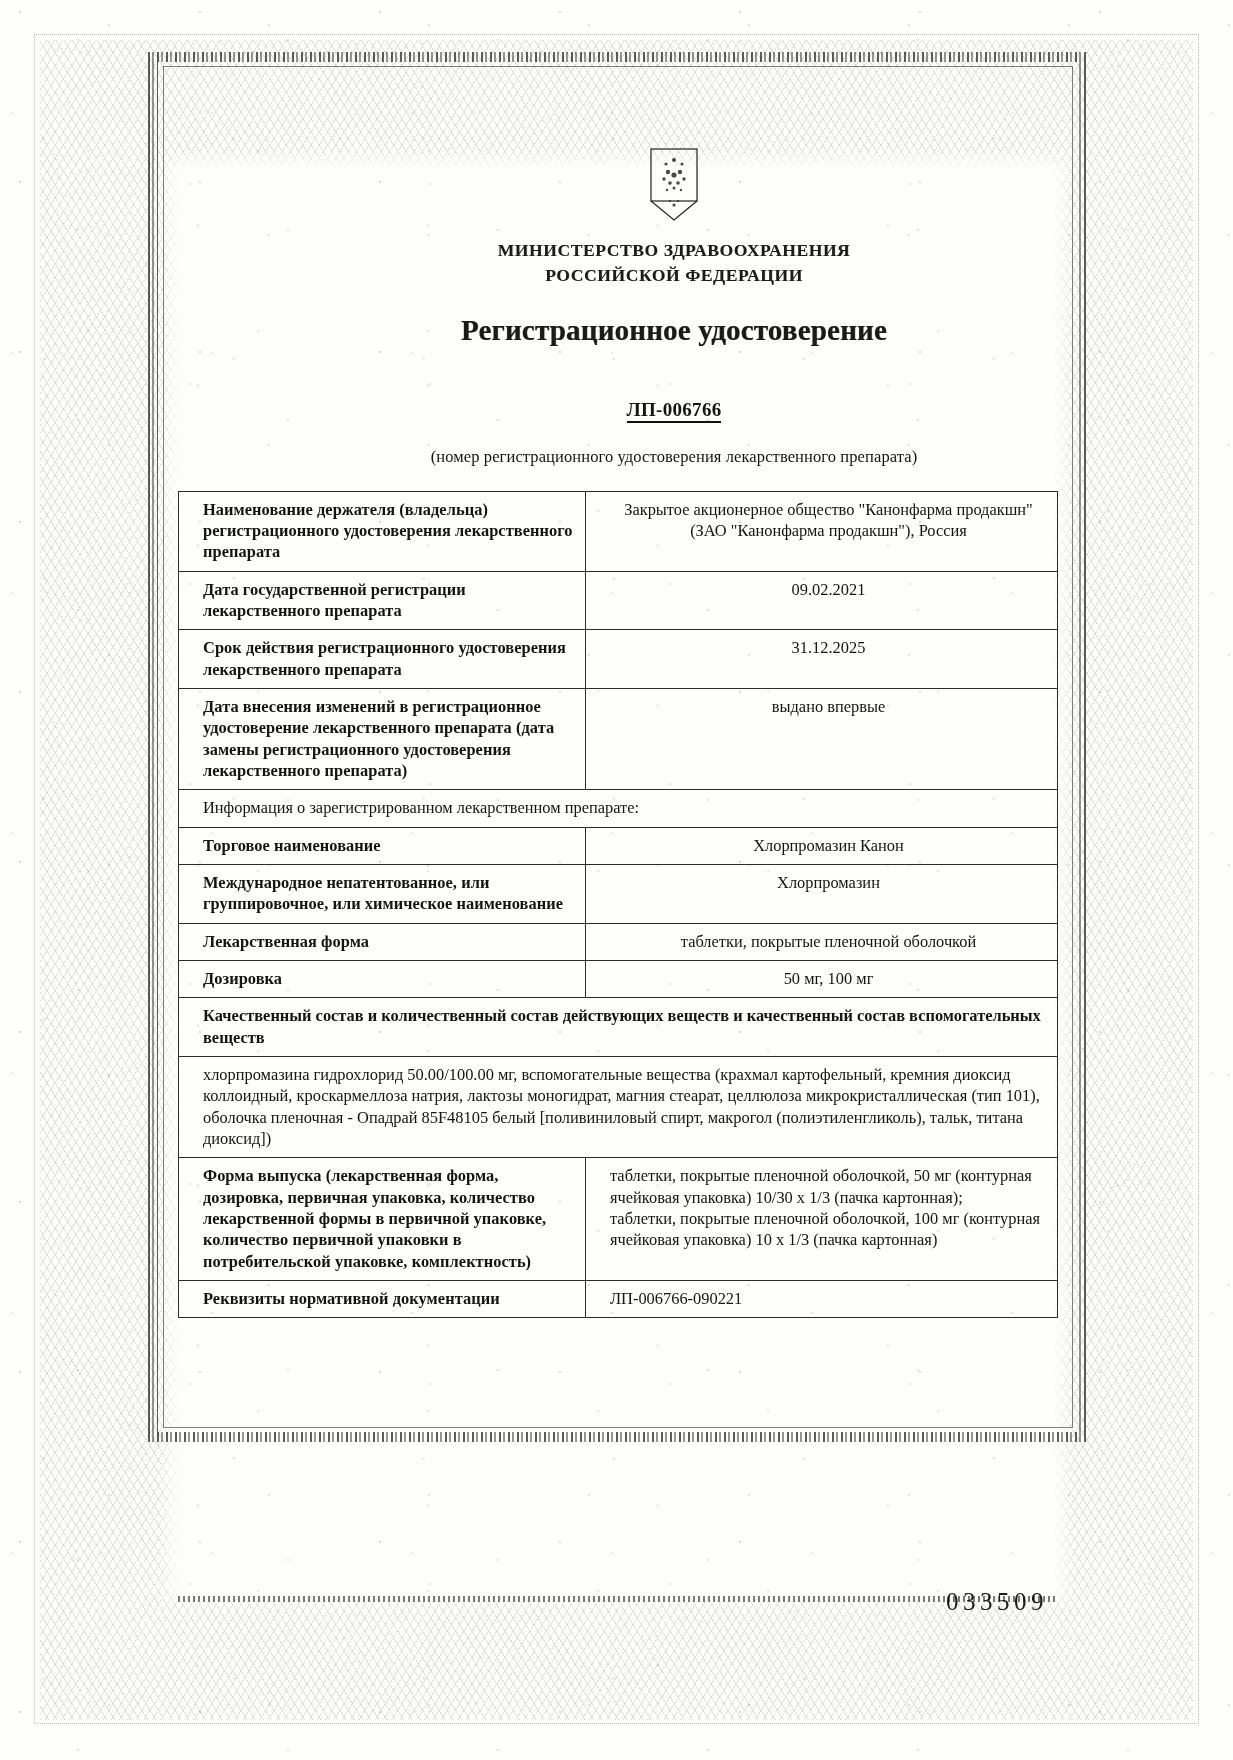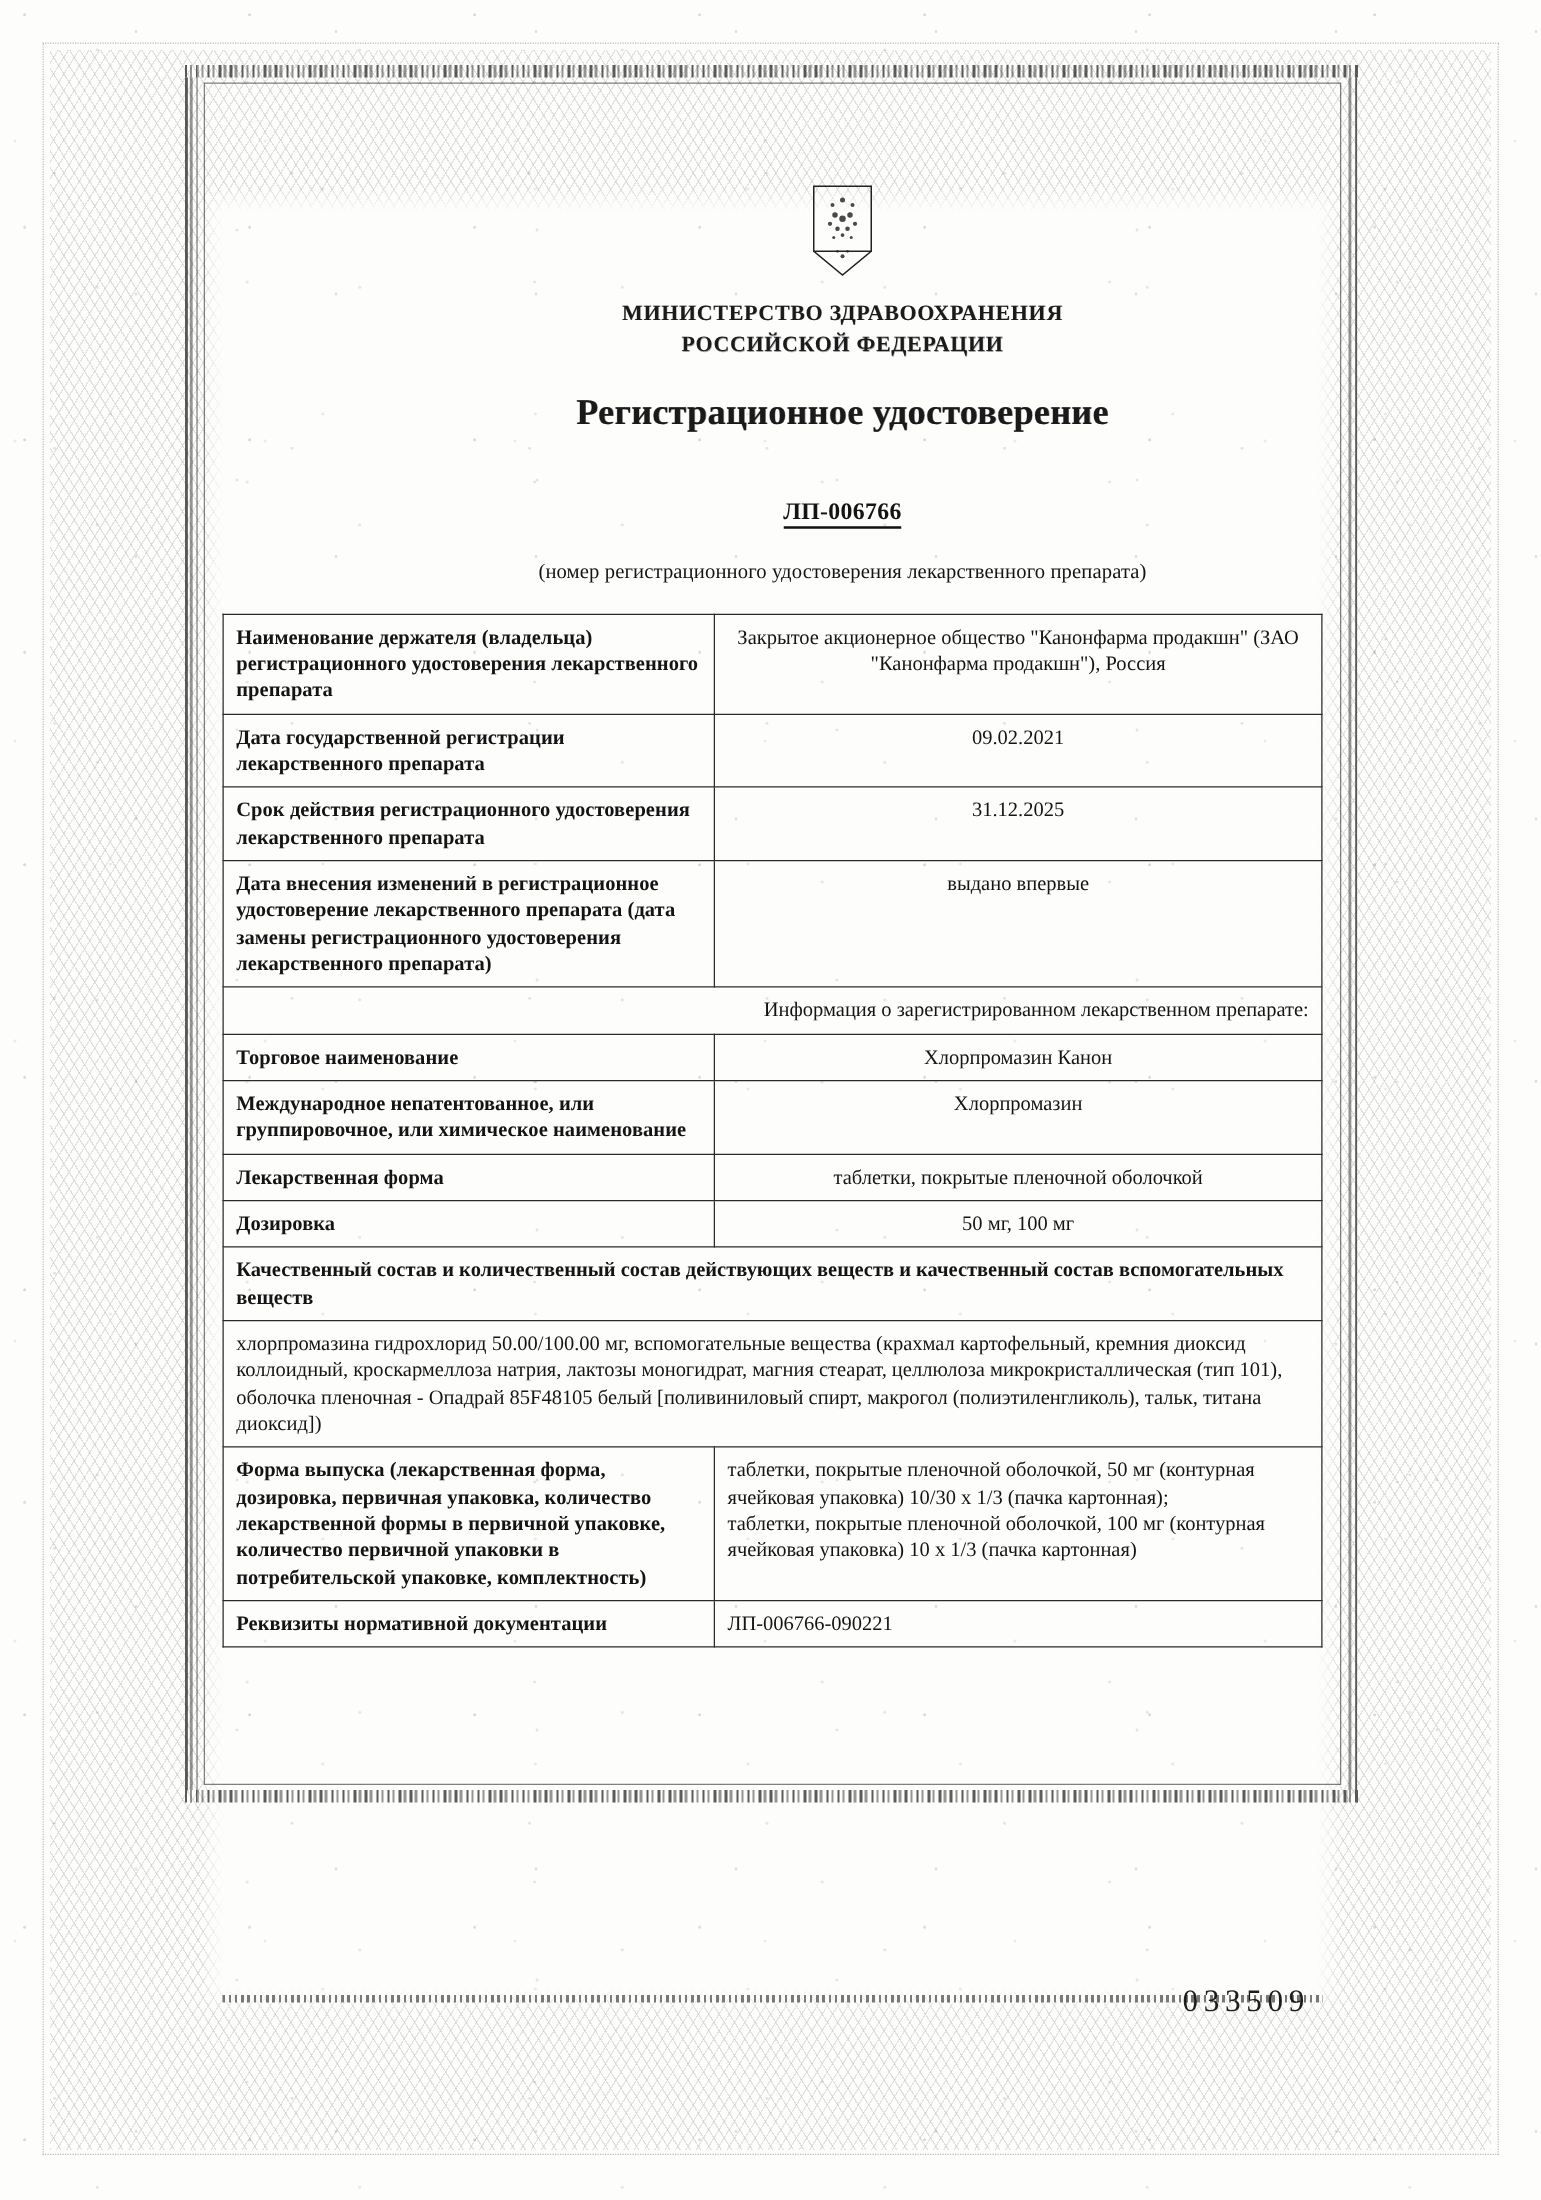--- a/index.html
+++ b/index.html
@@ -151,21 +151,21 @@
 
   
   table.reg {
     width: 880px;
     border-collapse: collapse;
     margin-top: 24px;
     table-layout: fixed;
   }
   table.reg td {
     border: 1px solid #2b2b2b;
-    padding: 7px 10px 8px 10px;
+    padding: 7px 10px 8px 24px;
     vertical-align: top;
     font-size: 16.4px;
     line-height: 1.30;
   }
   td.lbl {
     width: 372px;
     font-weight: bold;
     letter-spacing: .05px;
   }
   td.val {
@@ -175,21 +175,21 @@
   td.val.left {
     text-align: left;
   }
   td.val.bold {
     font-weight: normal;
   }
   td.mid {
     vertical-align: middle;
   }
   td.full {
-    text-align: right;
+    text-align: left;
     font-weight: normal;
   }
   td.span-bold {
     font-weight: bold;
   }
   td.compo {
     font-weight: normal;
     line-height: 1.34;
     font-size: 16.2px;
   }

